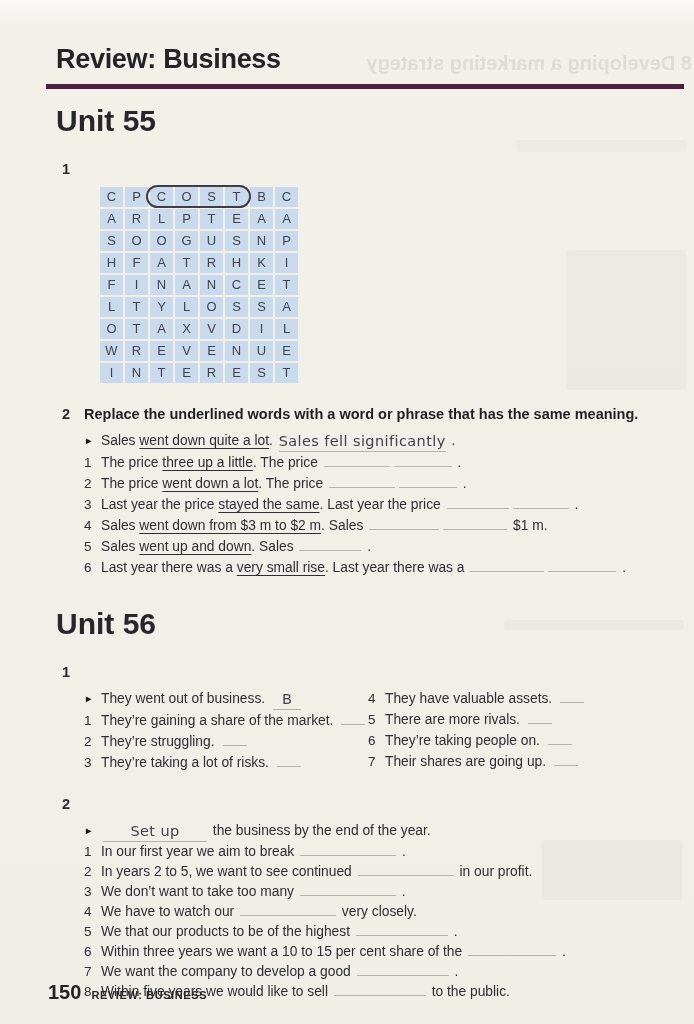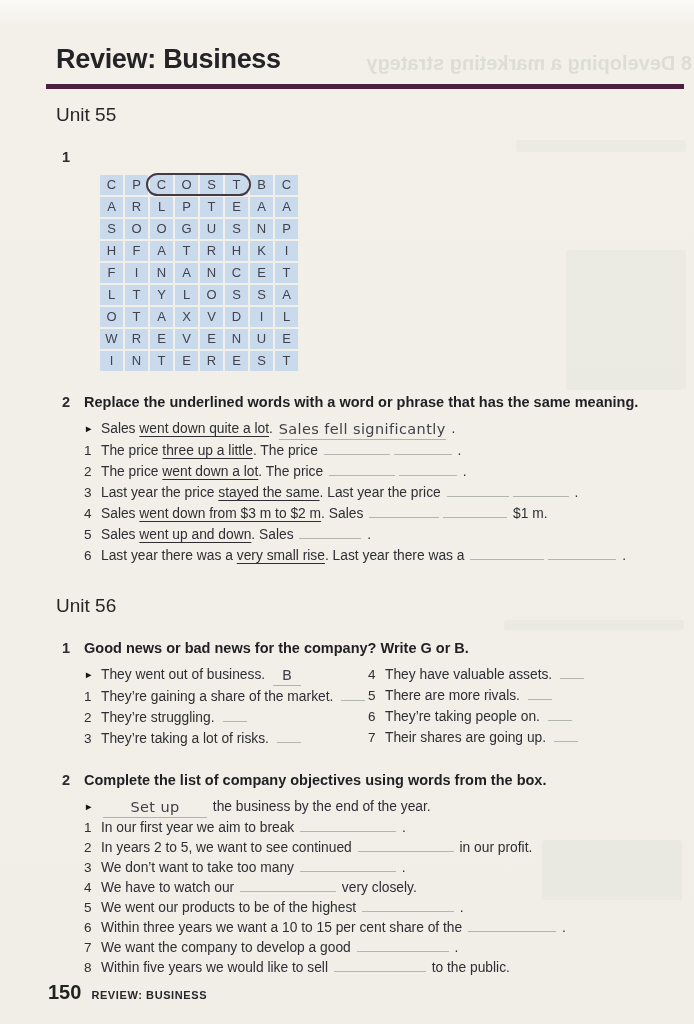--- a/index.html
+++ b/index.html
@@ -20,21 +20,21 @@
     position:absolute; top:52px; left:300px; width:392px;
     font-size:20px; font-weight:700; white-space:nowrap;
     color:#8f9e92; opacity:.22; transform:scaleX(-1);
     filter:blur(.7px); pointer-events:none;
   }
   .smudge { position:absolute; background:rgba(145,165,150,.07); border-radius:3px; pointer-events:none; }
 
   
   .title { font-size:27px; font-weight:600; letter-spacing:-.3px; color:#242428; }
   .rule  { height:5px; background:#4b1f3e; margin:9px 0 0 -10px; width:638px; }
-  .unit-heading { font-size:19px; font-weight:400; color:#27272b; margin-top:15px; }
+  .unit-heading { font-size:30px; font-weight:700; color:#27272b; margin-top:15px; }
 
   
   .exercise { margin-left:6px; }
   .ex-head { display:flex; margin-top:23px; }
   .ex-num { width:22px; font-weight:700; font-size:14.5px; flex:none; }
   .ex-instr { font-weight:600; font-size:14.5px; color:#1f1f24; }
   .ex-body { margin-left:22px; margin-top:8px; }
 
   
   .grid-wrap { position:relative; margin:10px 0 0 38px; width:198px; }
@@ -223,21 +223,20 @@
             <span class="body"><span>Last year there was a </span><span class="u">very small rise</span><span>.  Last year there was a </span><span class="blank" style="width: 74px;"></span><span class="blank" style="width: 68px;"></span><span> .</span></span>
           </div>
         </div>
     </div>
 
     <div class="unit-heading" style="margin-top:29px;">Unit 56</div>
 
     <div class="exercise">
       <div class="ex-head">
         <span class="ex-num">1</span>
-        <span class="ex-instr">Good news or bad news for the company? Write G or B.</span>
       </div>
       <div class="ex-body cols">
         <div class="col-left">
             <div class="item">
               <span class="marker arrow">►</span>
               <span class="body"><span>They went out of business.</span><span class="handline" style="min-width: 28px; margin-left: 8px;"><span class="hand">B</span></span></span>
             </div>
             <div class="item">
               <span class="marker">1</span>
               <span class="body"><span>They’re gaining a share of the market.</span><span class="blank" style="width: 24px; margin-left: 8px;"></span></span>
@@ -268,21 +267,20 @@
               <span class="marker">7</span>
               <span class="body"><span>Their shares are going up.</span><span class="blank" style="width: 24px; margin-left: 8px;"></span></span>
             </div>
           </div>
       </div>
     </div>
 
     <div class="exercise">
       <div class="ex-head">
         <span class="ex-num">2</span>
-        <span class="ex-instr">Complete the list of company objectives using words from the box.</span>
       </div>
       <div class="ex-body">
         <div class="items-tight">
             <div class="item">
               <span class="marker arrow">►</span>
               <span class="body"><span class="handline" style="min-width: 104px;"><span class="hand">Set up</span></span><span> the business by the end of the year.</span></span>
             </div>
             <div class="item">
               <span class="marker">1</span>
               <span class="body"><span>In our first year we aim to break </span><span class="blank" style="width: 96px;"></span><span> .</span></span>
@@ -294,21 +292,21 @@
             <div class="item">
               <span class="marker">3</span>
               <span class="body"><span>We don’t want to take too many </span><span class="blank" style="width: 96px;"></span><span> .</span></span>
             </div>
             <div class="item">
               <span class="marker">4</span>
               <span class="body"><span>We have to watch our </span><span class="blank" style="width: 96px;"></span><span> very closely.</span></span>
             </div>
             <div class="item">
               <span class="marker">5</span>
-              <span class="body"><span>We went our products to be of the highest </span><span class="blank" style="width: 92px;"></span><span> .</span></span>
+              <span class="body"><span>We that our products to be of the highest </span><span class="blank" style="width: 92px;"></span><span> .</span></span>
             </div>
             <div class="item">
               <span class="marker">6</span>
               <span class="body"><span>Within three years we want a 10 to 15 per cent share of the </span><span class="blank" style="width: 88px;"></span><span> .</span></span>
             </div>
             <div class="item">
               <span class="marker">7</span>
               <span class="body"><span>We want the company to develop a good </span><span class="blank" style="width: 92px;"></span><span> .</span></span>
             </div>
             <div class="item">

